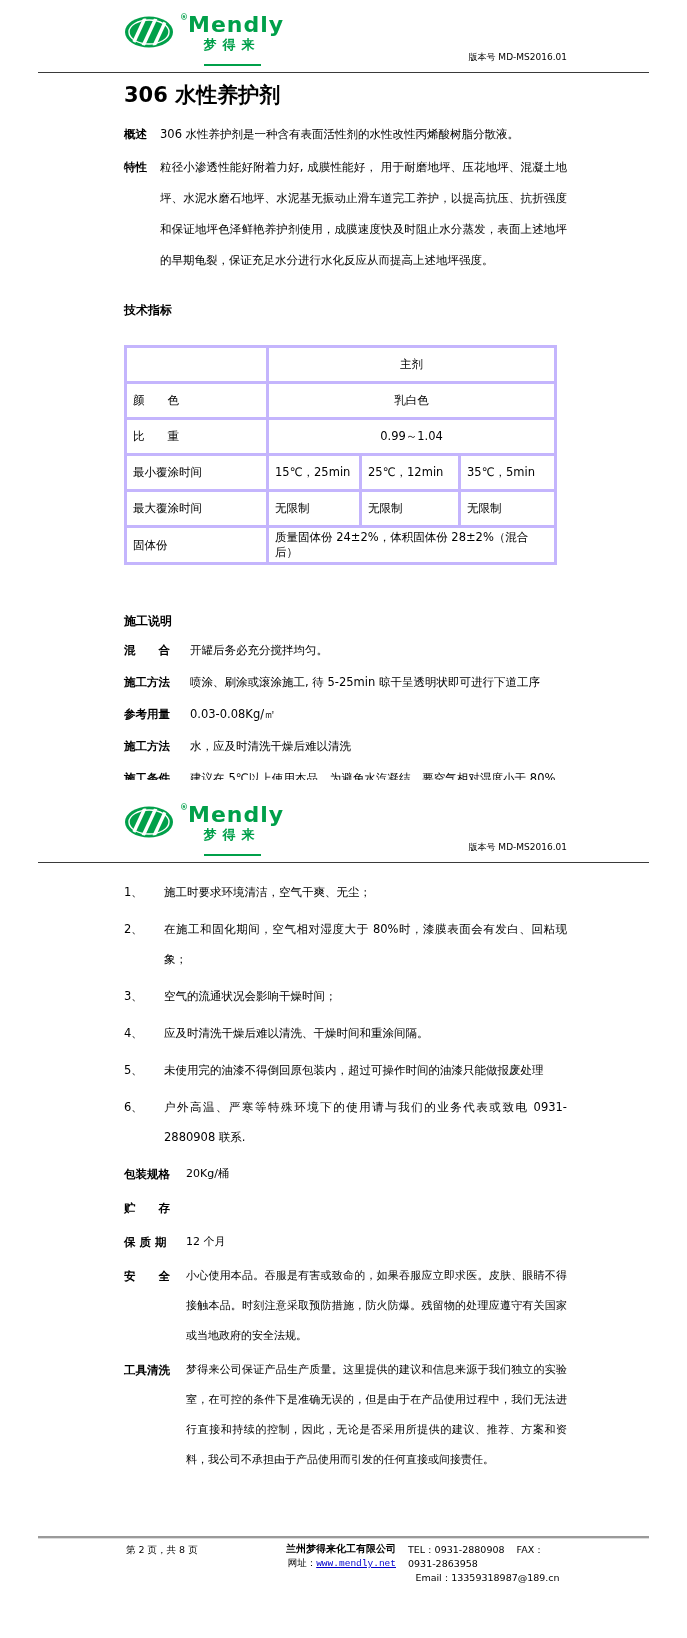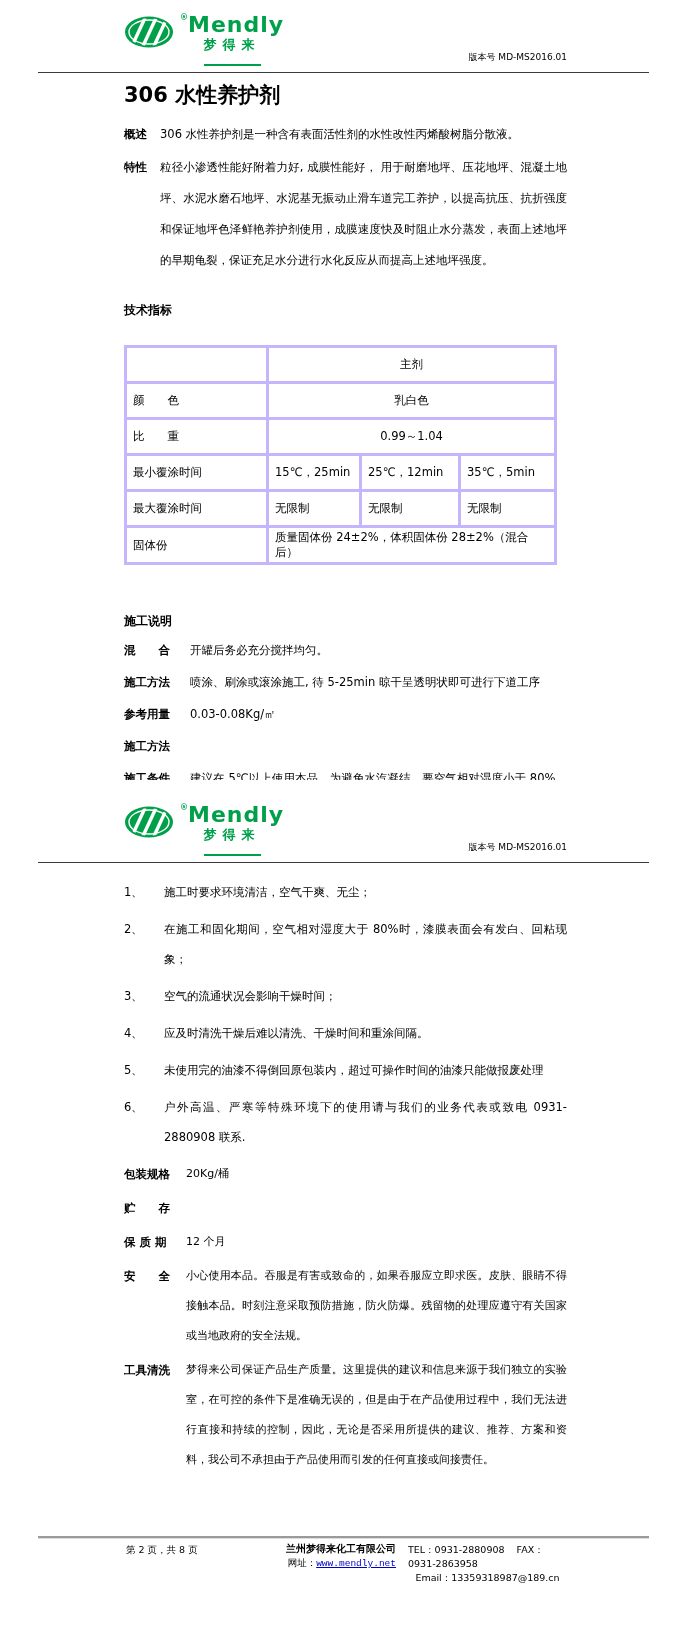--- a/index.html
+++ b/index.html
@@ -153,20 +153,21 @@
     <div class="citem">
       <span class="lbl">施工方法</span>
       <span class="txt">喷涂、刷涂或滚涂施工, 待 5-25min 晾干呈透明状即可进行下道工序</span>
     </div>
     <div class="citem">
       <span class="lbl">参考用量</span>
       <span class="txt">0.03-0.08Kg/㎡</span>
     </div>
     <div class="citem">
       <span class="lbl">施工方法</span>
+      <span class="txt">水，应及时清洗干燥后难以清洗</span>
     </div>
     <div class="citem">
       <span class="lbl">施工条件</span>
       <span class="txt">建议在 5℃以上使用本品，为避免水汽凝结，要空气相对湿度小于 80%。在施工和干燥期过程中，应保持良好的通风。</span>
     </div>
 
   </div>
 
   <div class="ftr">
     <hr class="ftr-rule">

